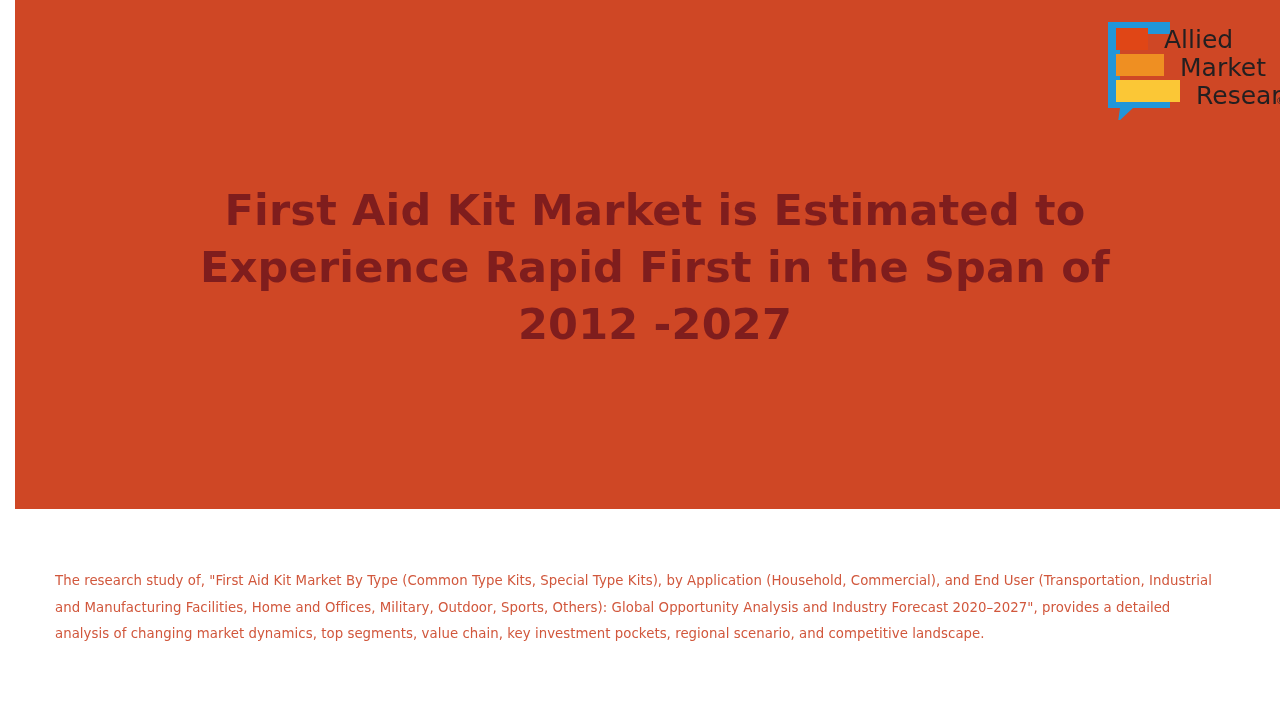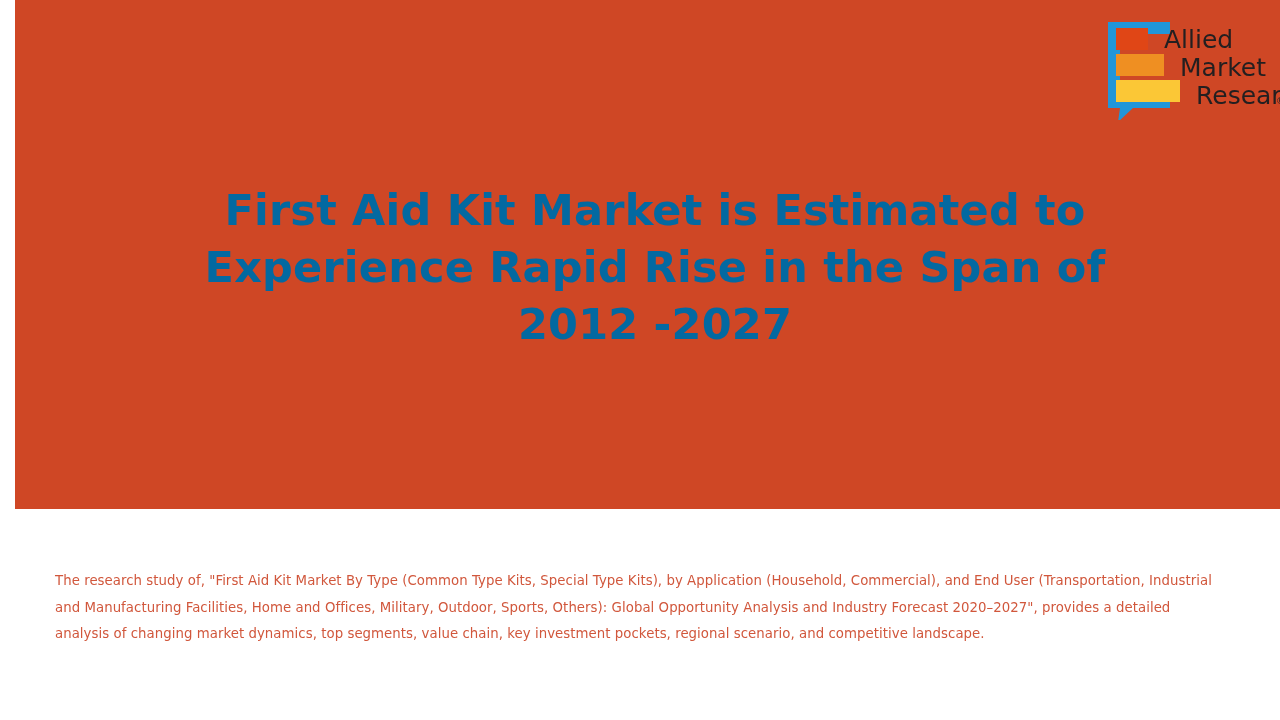--- a/index.html
+++ b/index.html
@@ -41,21 +41,21 @@
   }
   .logo svg { display: block; width: 185px; height: 102px; }
 
   
   .hero-title {
     position: absolute;
     left: 90px;
     top: 182px;
     width: 1100px;
     text-align: center;
-    color: #0369a1;
+    color: #7f1d1d;
     font-family: "DejaVu Sans", "Liberation Sans", sans-serif;
     font-weight: bold;
     font-size: 43px;
     line-height: 57px;
     letter-spacing: 0.2px;
   }
 
   
   .body-copy {
     position: absolute;
@@ -89,19 +89,19 @@
 
       <text x="64" y="30" font-family="DejaVu Sans, Liberation Sans, sans-serif" font-size="25" fill="#231f20">Allied</text>
       <text x="80" y="58" font-family="DejaVu Sans, Liberation Sans, sans-serif" font-size="25" fill="#231f20">Market</text>
       <text x="96" y="86" font-family="DejaVu Sans, Liberation Sans, sans-serif" font-size="25" fill="#231f20">Research</text>
       <text x="176" y="86" font-family="DejaVu Sans, Liberation Sans, sans-serif" font-size="9" fill="#231f20">®</text>
     </svg>
   </div>
 
   <h1 class="hero-title">
     <span>First Aid Kit Market is Estimated to</span><br>
-    <span>Experience Rapid Rise in the Span of</span><br>
+    <span>Experience Rapid First in the Span of</span><br>
     <span>2012 -2027</span>
   </h1>
 
   <p class="body-copy">The research study of, "First Aid Kit Market By Type (Common Type Kits, Special Type Kits), by Application (Household, Commercial), and End User (Transportation, Industrial and Manufacturing Facilities, Home and Offices, Military, Outdoor, Sports, Others): Global Opportunity Analysis and Industry Forecast 2020–2027", provides a detailed analysis of changing market dynamics, top segments, value chain, key investment pockets, regional scenario, and competitive landscape.</p>
 
 </div>
 
 </body></html>

